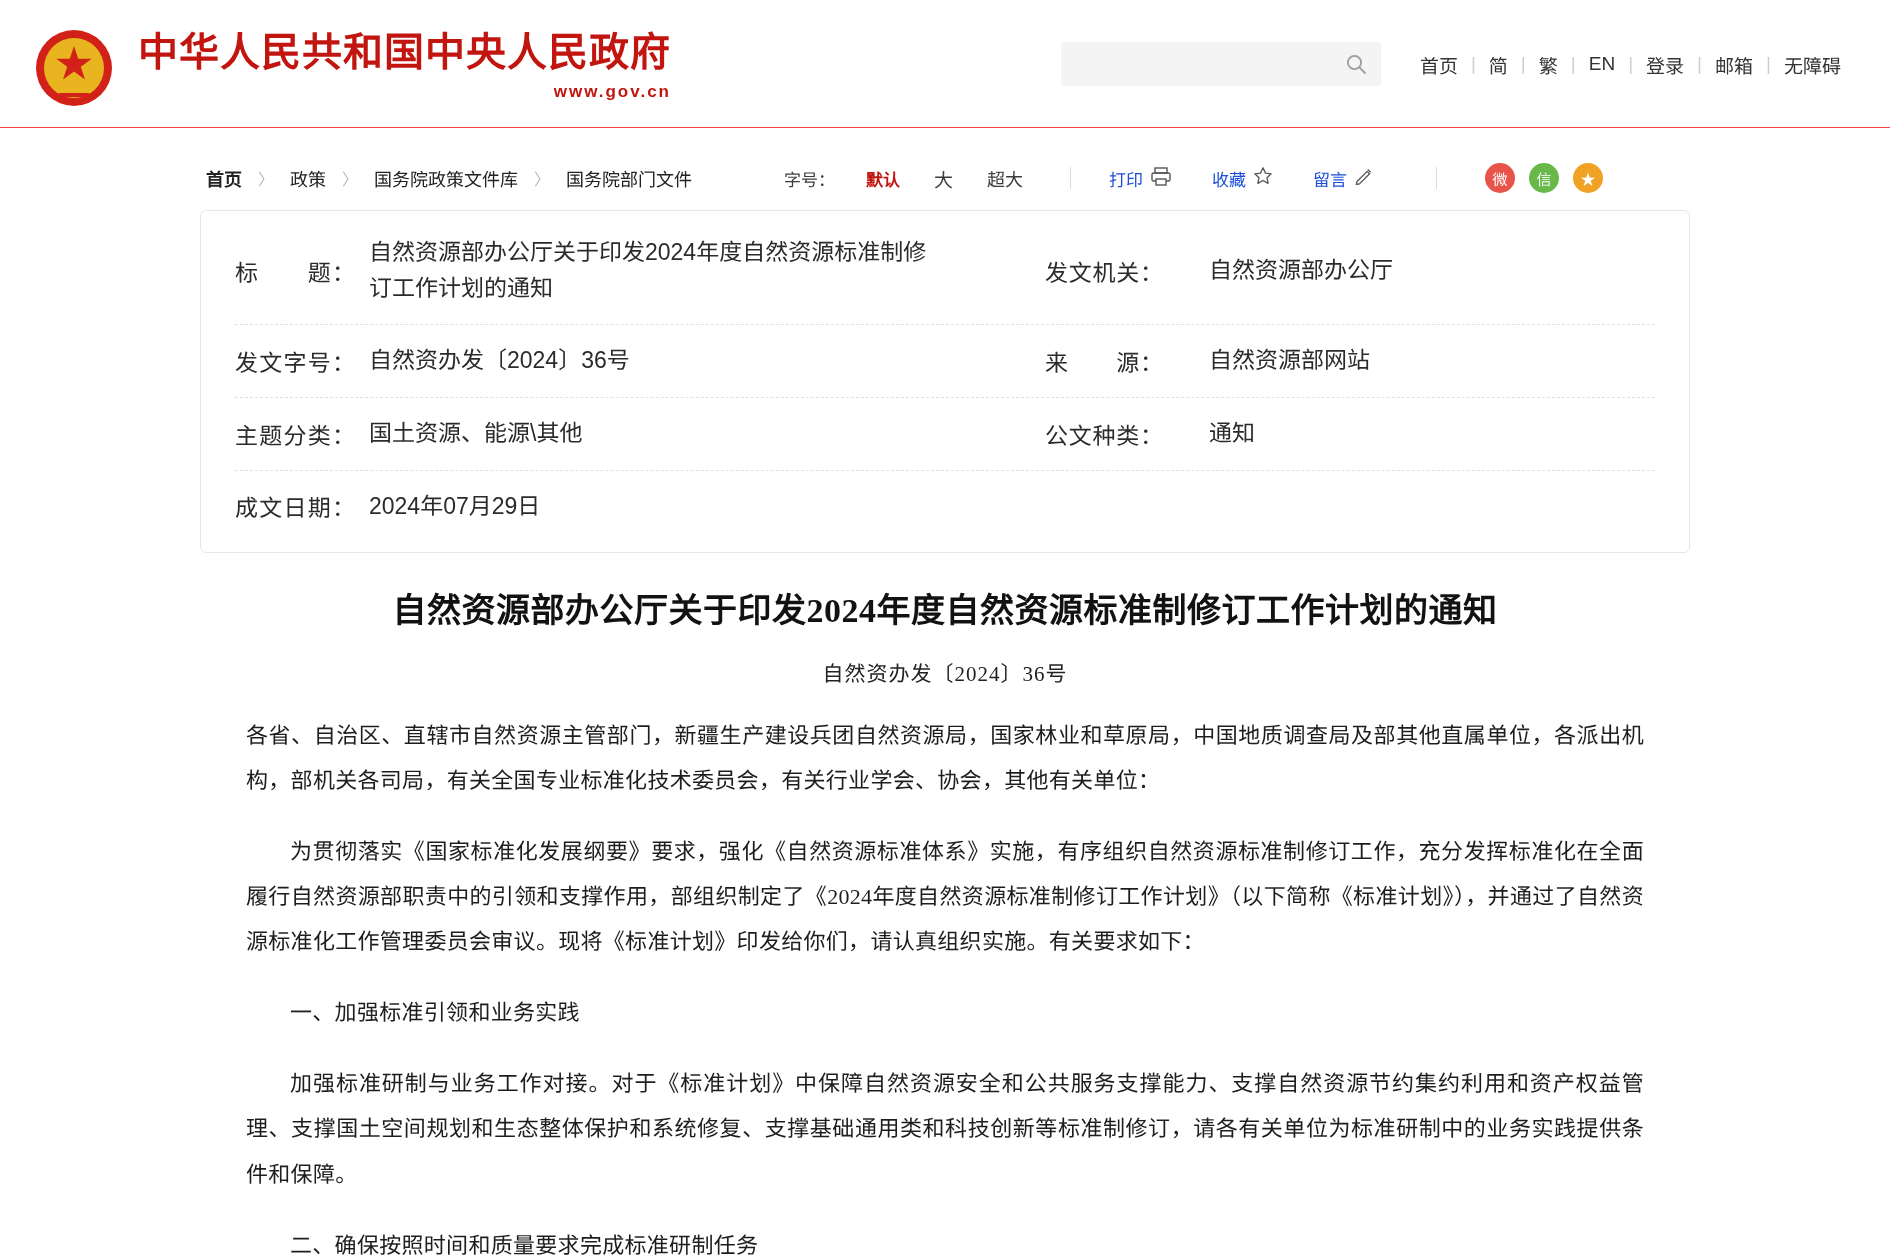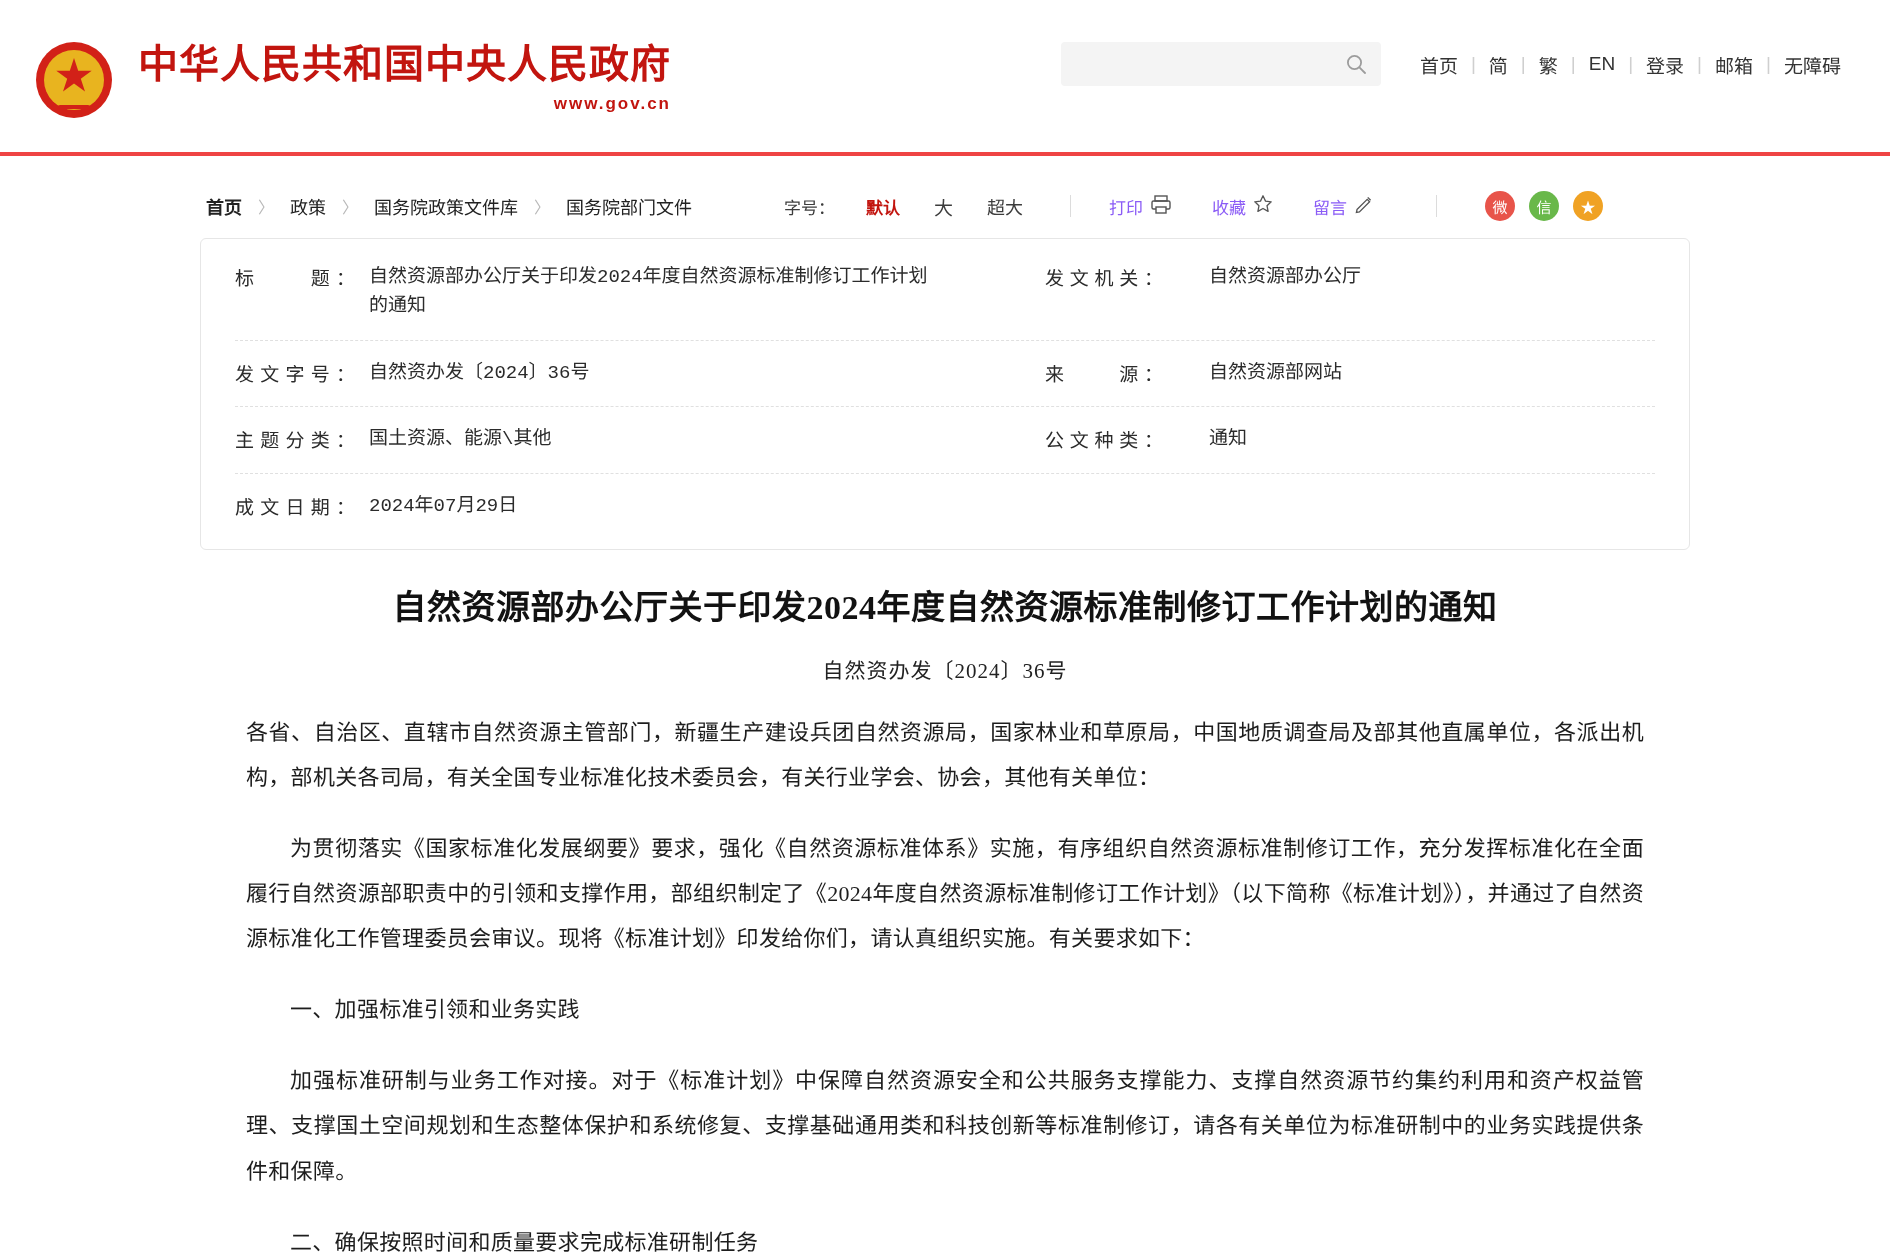--- a/index.html
+++ b/index.html
@@ -12,22 +12,22 @@
   }
   body {
     width: 1890px;
     height: 1255px;
     overflow: hidden;
     position: relative;
   }
 
   
   .site-header {
-    height: 156px;
-    border-bottom: 4px solid #ef4444;
+    height: 128px;
+    border-bottom: 1px solid #ef4444;
     display: flex;
     align-items: center;
     padding: 4px 0 0 28px;
     background: #fff;
     position: relative;
   }
   .logo-block {
     display: flex;
     align-items: center;
     gap: 18px;
@@ -147,21 +147,21 @@
   .fs-opt.huge { font-size: 18px; }
   .v-divider {
     width: 1px; height: 22px; background: #dcdcdc; margin: 0 22px;
   }
   .tool-item {
     display: inline-flex;
     align-items: center;
     gap: 7px;
     margin-right: 24px;
     cursor: pointer;
-    color: #8b5cf6;
+    color: #1d4ed8;
     font-family: Liberation Serif, serif;
   }
   .social {
     display: flex;
     align-items: center;
     gap: 14px;
     margin-left: 10px;
   }
   .social-dot {
     width: 30px; height: 30px; border-radius: 50%;
@@ -180,24 +180,24 @@
     padding: 6px 34px 10px 34px;
   }
   .meta-row {
     display: flex;
     border-bottom: 1px dashed #e0e0e0;
     padding: 18px 0;
   }
   .meta-row:last-child { border-bottom: 0; }
   .meta-cell {
     display: flex;
-    align-items: flex-start;
+    align-items: center;
     width: 50%;
-    font-family: Liberation Mono, monospace;
-    font-size: 19px;
+    font-family: Liberation Sans, sans-serif;
+    font-size: 23px;
     color: #2b2b2b;
   }
   .meta-cell .k {
     width: 120px;
     flex: 0 0 auto;
     color: #2b2b2b;
     text-align: justify;
     text-align-last: justify;
     margin-right: 14px;
   }

